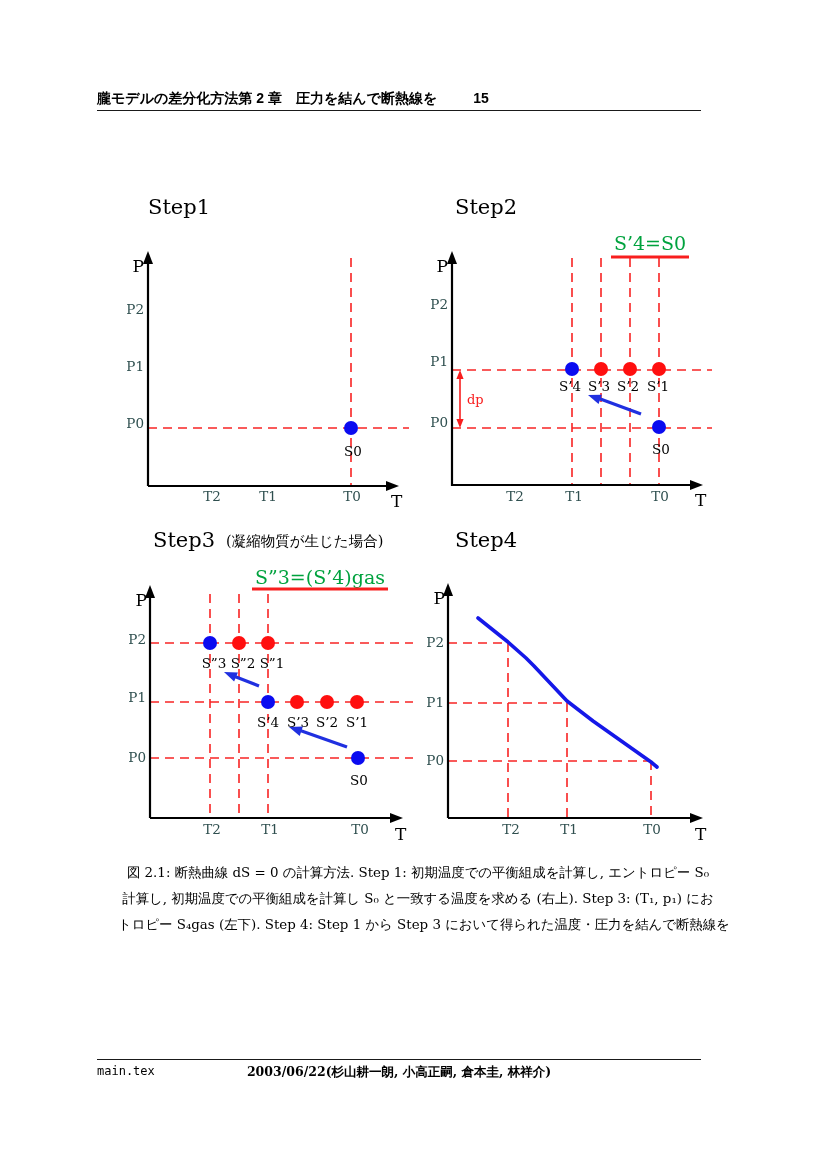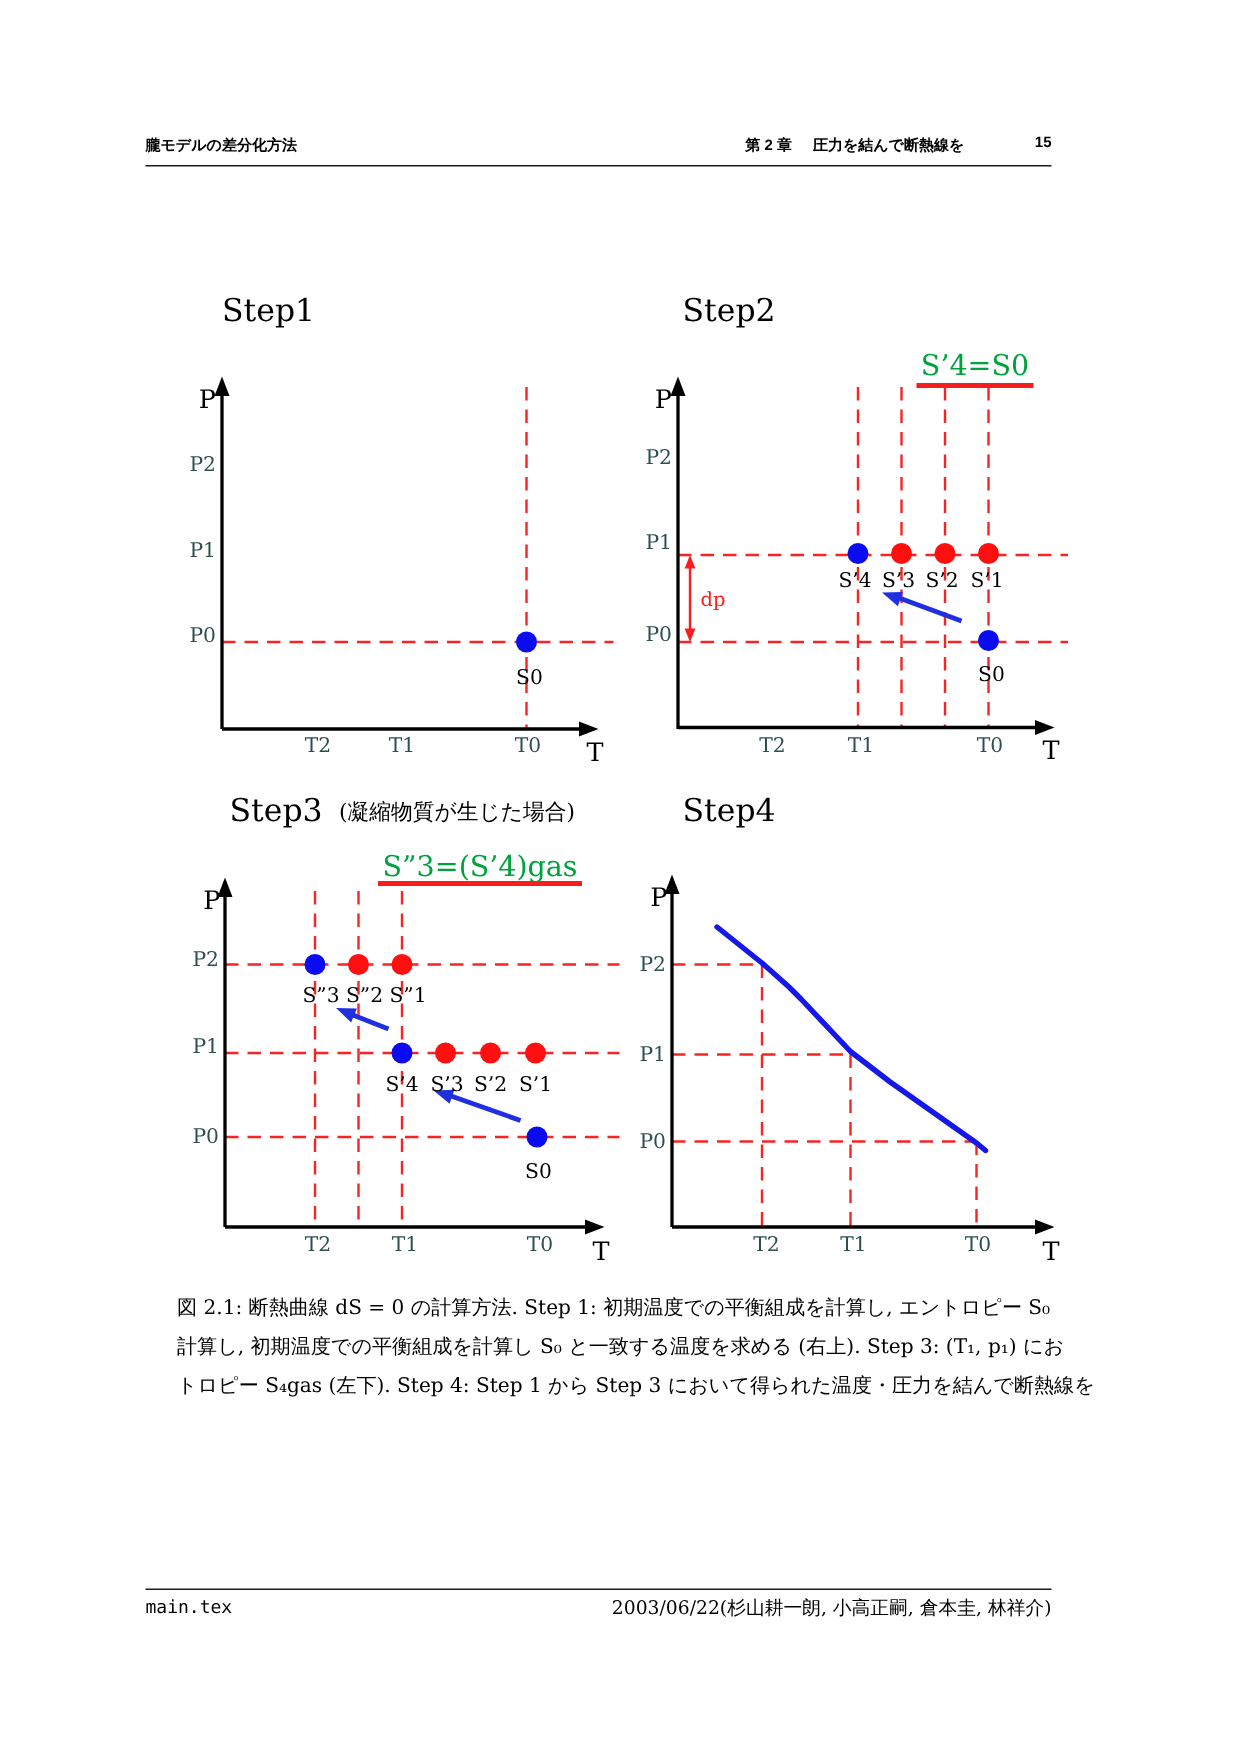--- a/index.html
+++ b/index.html
@@ -1,30 +1,30 @@
 <!DOCTYPE html>
 <html><head>
 <meta charset="utf-8">
 <style>
   html,body{margin:0;padding:0;background:#ffffff;}
   body{width:826px;height:1169px;position:relative;font-family:"DejaVu Serif",serif;color:#000;}
   .abs{position:absolute;}
 
   
-  .header-row{left:97px;top:90px;width:604px;display:flex;justify-content:space-between;
-    font-family:"Liberation Sans",sans-serif;font-weight:bold;font-size:10px;gap:20px;}
+  .header-row{left:97px;top:90px;width:604px;display:flex;
+    font-family:"Liberation Sans",sans-serif;font-weight:bold;font-size:14px;}
   .header-right{display:flex;gap:14px;}
-  .header-right .pgnum{margin-left:33px;}
+  .header-right .pgnum{margin-left:22px;}
   .rule{height:1px;background:#1a1a1a;}
   .footer-left{left:97px;top:1064px;font-family:"DejaVu Sans Mono",monospace;font-size:12px;}
-  .footer-right{left:97px;top:1064px;width:604px;text-align:right;font-size:12.5px;}
+  .footer-right{left:97px;top:1064px;width:604px;text-align:center;font-size:12.5px;font-weight:bold;}
 
   
   .caption{left:118px;top:860px;width:600px;font-size:13.4px;line-height:26px;}
-  .caption div{white-space:nowrap;}
+  .caption div{white-space:nowrap;text-align:center;}
 
   
   .plot text{font-family:"DejaVu Serif",serif;}
   .title{font-size:21px;fill:#000;}
   .subtitle{font-size:14.5px;fill:#000;}
   .tick{font-size:13.5px;fill:#2f4f4f;}
   .axlab{font-size:17px;fill:#000;}
   .slabel{font-size:13.5px;fill:#000;}
   .green{font-size:19px;fill:#00a23e;}
   .dplab{font-size:13px;fill:#f81e1e;}

